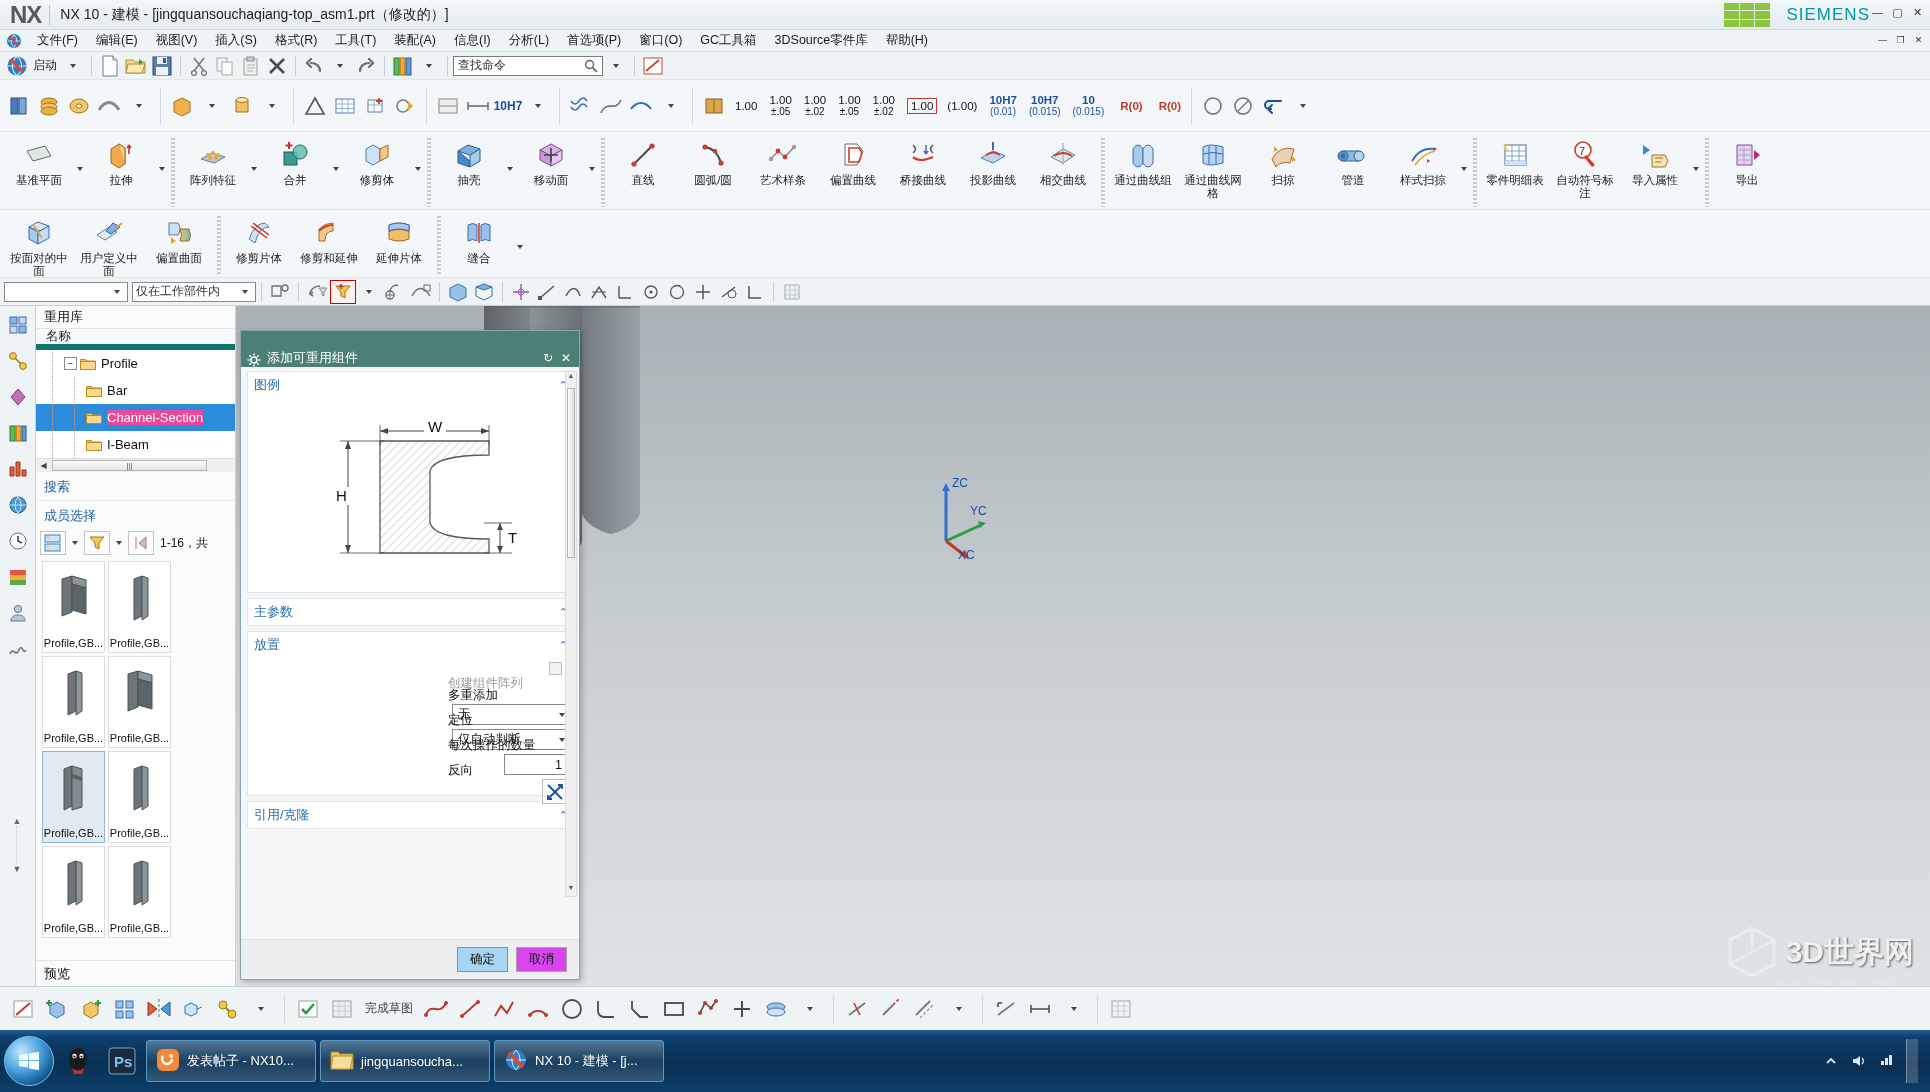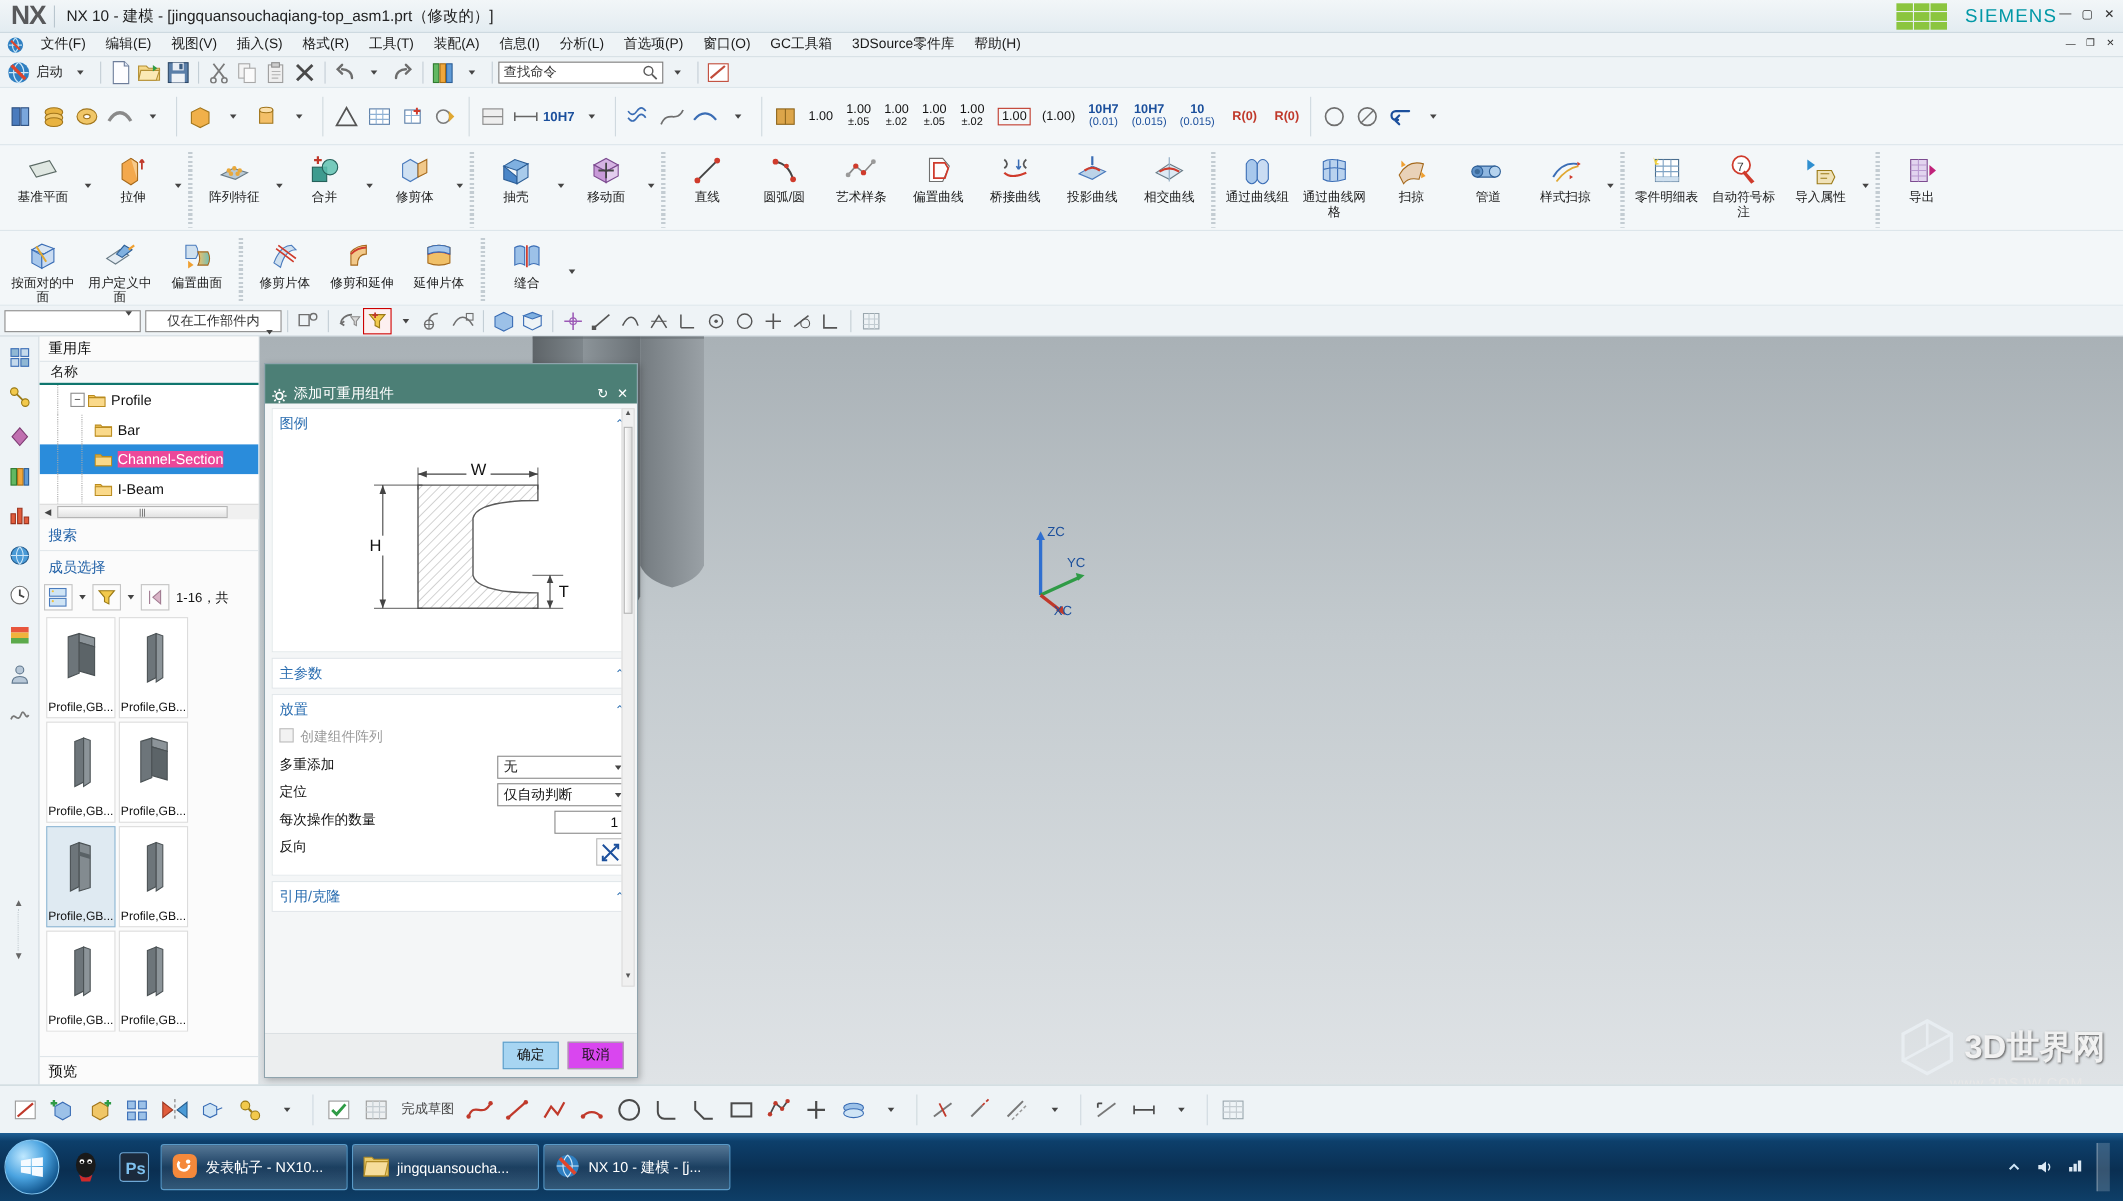--- a/index.html
+++ b/index.html
@@ -91,21 +91,21 @@
   .rdrop { width: 12px; align-self: center; margin-top: 14px; display:flex; align-items:center; justify-content:center; cursor:pointer;}
 
   
   .selbar {
     position: absolute; left: 0; top: 278px; width: 1930px; height: 28px;
     background:#eef3f6; border-bottom: 1px solid #c9d4da;
     display:flex; align-items:center; padding-left:4px;
   }
   .sel-combo {
     height: 20px; border: 1px solid #8a8a8a; background:#fff;
-    display:flex; align-items:center; padding: 0 3px; font-size:12px; color:#333;flex-direction:column;
+    display:flex; align-items:center; padding: 0 3px; font-size:12px; color:#333;
   }
   .sel-combo .arrowbox { margin-left:auto; width:14px; display:flex; align-items:center; justify-content:center; }
   .sel-btn { width: 26px; height: 24px; display:flex; align-items:center; justify-content:center; cursor:pointer; }
   .sel-btn.active { border: 1px solid #c00; background:#fdf0f0; }
 
   
   .rail {
     position: absolute; left: 0; top: 306px; width: 36px; height: 680px;
     background: #eef3f6; border-right: 1px solid #c9d4da;
     display:flex; flex-direction:column; align-items:center; padding-top: 6px; gap: 10px;
@@ -116,21 +116,21 @@
   .reuse {
     position: absolute; left: 36px; top: 306px; width: 200px; height: 680px;
     background: #fbfbfb; border-right: 1px solid #c9d4da;
     display: flex; flex-direction: column;
   }
   .reuse-title {
     height: 22px; display:flex; align-items:center; padding-left:8px;
     font-size: 13px; color:#111; background:#fbfbfb;
   }
   .tree-head {
-    height: 22px; border-top:1px solid #dfe5e9; border-bottom:2px solid #0f766e;
+    height: 22px; border-top:1px solid #dfe5e9; border-bottom:6px solid #0f766e;
     background:#f6f8f9; display:flex; align-items:center; padding-left:10px; font-size:12.5px; color:#222;
   }
   .tree { flex: 0 0 auto; height: 108px; overflow: hidden; background:#fff; }
   .tnode { height:27px; display:flex; align-items:center; font-size:13px; color:#111; padding-left:6px; cursor:pointer; }
   .tnode .guide { width: 22px; height:100%; position: relative; }
   .tnode .guide::before { content:''; position:absolute; left:10px; top:0; bottom:0; border-left:1px dotted #a9a9a9; }
   .expander { width:13px;height:13px;border:1px solid #8c8c8c;background:#fff;display:flex;align-items:center;justify-content:center;font-size:10px;line-height:10px;color:#333;margin-right:3px;}
   .folder { width:16px;height:13px;margin-right:5px; position:relative; flex:none;}
   .tnode.selected { background:#2a8cdb; color:#fff; }
   .tnode.selected .lbl { background:#ec4899; color:#fff; }
@@ -194,21 +194,21 @@
   .sect {
     background: #fff; border: 1px solid #e1e6e9; margin-bottom: 5px;
   }
   .sect-hdr {
     height: 26px; display:flex; align-items:center; padding: 0 6px;
     font-size: 13px; color:#2a6db0; cursor:pointer; background:#fff;
   }
   .sect-hdr .chev { margin-left:auto; color:#2a6db0; font-size:11px; }
   .sect-body { padding: 4px 6px 8px 6px; background:#fff; }
   .legend-box { height: 182px; display:flex; align-items:center; justify-content:center; }
-  .frow { display:flex; align-items:flex-start; height: 23px; margin-bottom: 2px; }
+  .frow { display:flex; align-items:flex-end; height: 23px; margin-bottom: 2px; flex-direction: column; }
   .frow .flbl { width: 120px; font-size: 12.5px; color:#111; }
   .frow .flbl.dim { color:#9a9a9a; }
   .fctl { flex:1; display:flex; justify-content:flex-end; }
   .f-select {
     width: 116px; height: 21px; border:1px solid #8a8a8a; background:#fff;
     display:flex; align-items:center; padding: 0 2px 0 5px; font-size:12.5px; color:#111; cursor:pointer;
   }
   .f-select .sv { flex:1; }
   .f-input {
     width: 64px; height: 21px; border:1px solid #8a8a8a; background:#fff;

